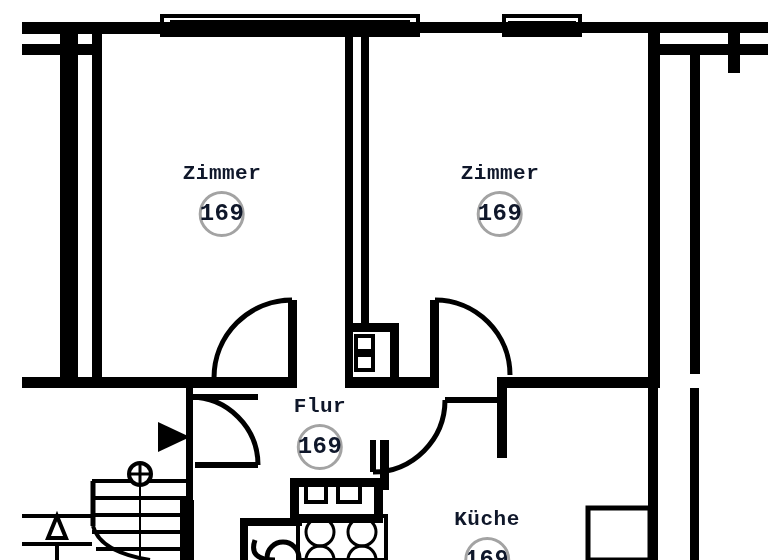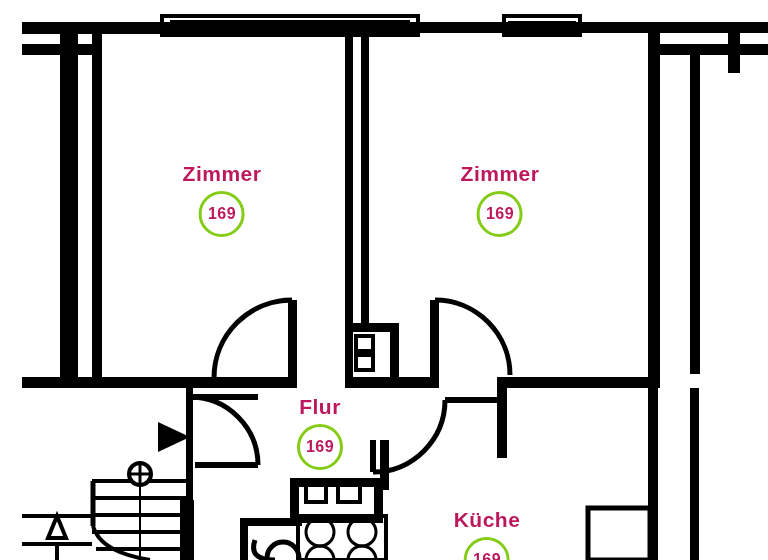--- a/index.html
+++ b/index.html
@@ -6,37 +6,37 @@
   #plan-root{
     position:relative;
     width:768px;height:560px;
     background:#ffffff;
     overflow:hidden;
     font-family:"Liberation Sans", sans-serif;
   }
   #plan-svg{position:absolute;left:0;top:0;width:768px;height:560px;}
   .room-label{
     position:absolute;
-    font-family:Liberation Sans, sans-serif;
+    font-family:Liberation Mono, monospace;
     font-weight:700;
-    color:#be185d;
+    color:#0f172a;
     white-space:nowrap;
     letter-spacing:0.5px;
     transform:translateX(-50%);
     text-align:center;
   }
   .room-name{font-size:21px;line-height:22px;}
   .room-num-wrap{
     margin-top:6px;
     display:flex;align-items:center;justify-content:center;
   }
   .room-num{
-    width:46px;height:46px;border:3px solid #84cc16;border-radius:50%;
+    width:46px;height:46px;border:3px solid #a3a3a3;border-radius:50%;
     display:flex;align-items:center;justify-content:center;
-    font-size:16px;font-weight:700;line-height:1;
+    font-size:24px;font-weight:700;line-height:1;
     box-sizing:border-box;
     background:#fff;
   }
   .room-num.clipped{overflow:hidden;}
 </style>
 </head>
 <body>
 
 <div id="plan-root">
 

